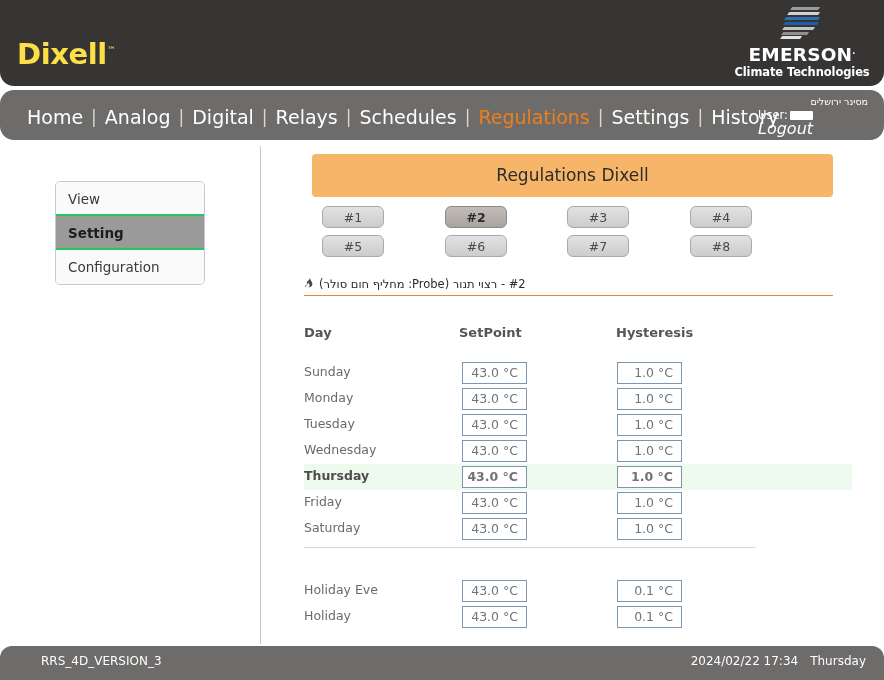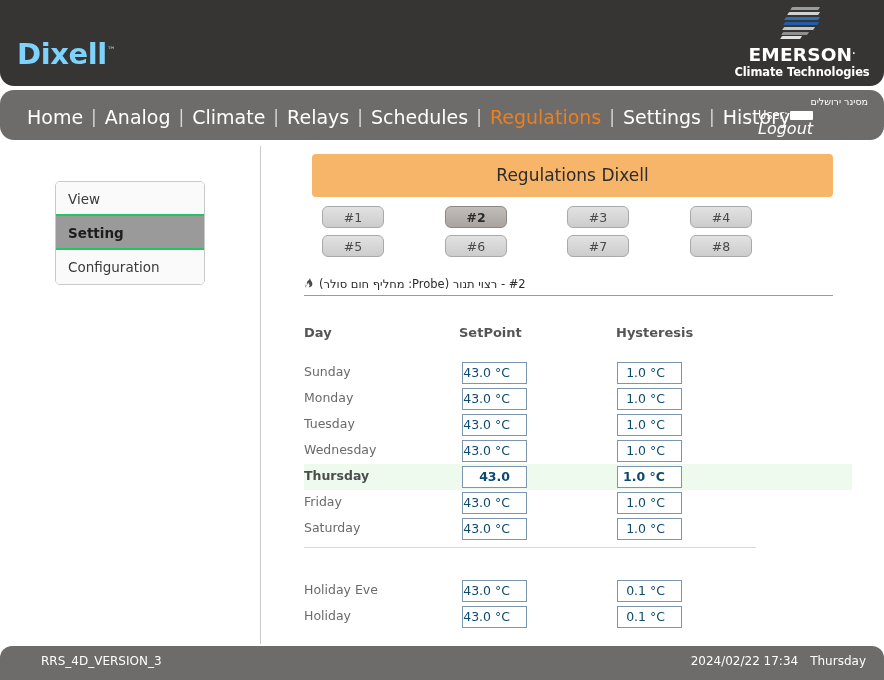--- a/index.html
+++ b/index.html
@@ -26,21 +26,21 @@
     width: 884px;
     height: 86px;
     background: #373534;
     border-bottom-left-radius: 14px;
     border-bottom-right-radius: 14px;
   }
 
   .dixell-logo {
     position: absolute;
     left: 17px; top: 37px;
-    color: #7dd3fc;
+    color: #fde047;
     font-size: 29px;
     font-weight: bold;
     letter-spacing: -0.4px;
     font-family: "DejaVu Sans", "Liberation Sans", sans-serif;
   }
   .dixell-tm {
     font-size: 9px;
     vertical-align: super;
     font-weight: normal;
     letter-spacing: 0;
@@ -271,23 +271,23 @@
   .row.hl .daylabel { color: #4d4d4d; font-weight: bold; }
 
   .cell-input {
     position: absolute;
     width: 65px;
     height: 22px;
     line-height: 20px;
     border: 1px solid #7b96ae;
     background: #ffffff;
     font-size: 12.5px;
-    color: #0c4a6e;
+    color: #737373;
     text-align: right;
-    padding-right: 16px;
+    padding-right: 8px;
     font-family: "DejaVu Sans", "Liberation Sans", sans-serif;
     top: 2px;
   }
   .cell-set { left: 158px; }
   .cell-hys { left: 313px; }
   .row.hl .cell-input { font-weight: bold; }
 
   .hr-split {
     position: absolute;
     left: 304px; top: 547px;
@@ -347,21 +347,21 @@
       <div class="emerson-sub">Climate Technologies</div>
     </div>
   </div>
 
   <div class="navbar">
     <div class="nav-links">
       <a href="#">Home</a>
       <span class="nav-sep">|</span>
       <a href="#">Analog</a>
       <span class="nav-sep">|</span>
-      <a href="#">Climate</a>
+      <a href="#">Digital</a>
       <span class="nav-sep">|</span>
       <a href="#">Relays</a>
       <span class="nav-sep">|</span>
       <a href="#">Schedules</a>
       <span class="nav-sep">|</span>
       <a href="#" class="active">Regulations</a>
       <span class="nav-sep">|</span>
       <a href="#">Settings</a>
       <span class="nav-sep">|</span>
       <a href="#">History</a>

